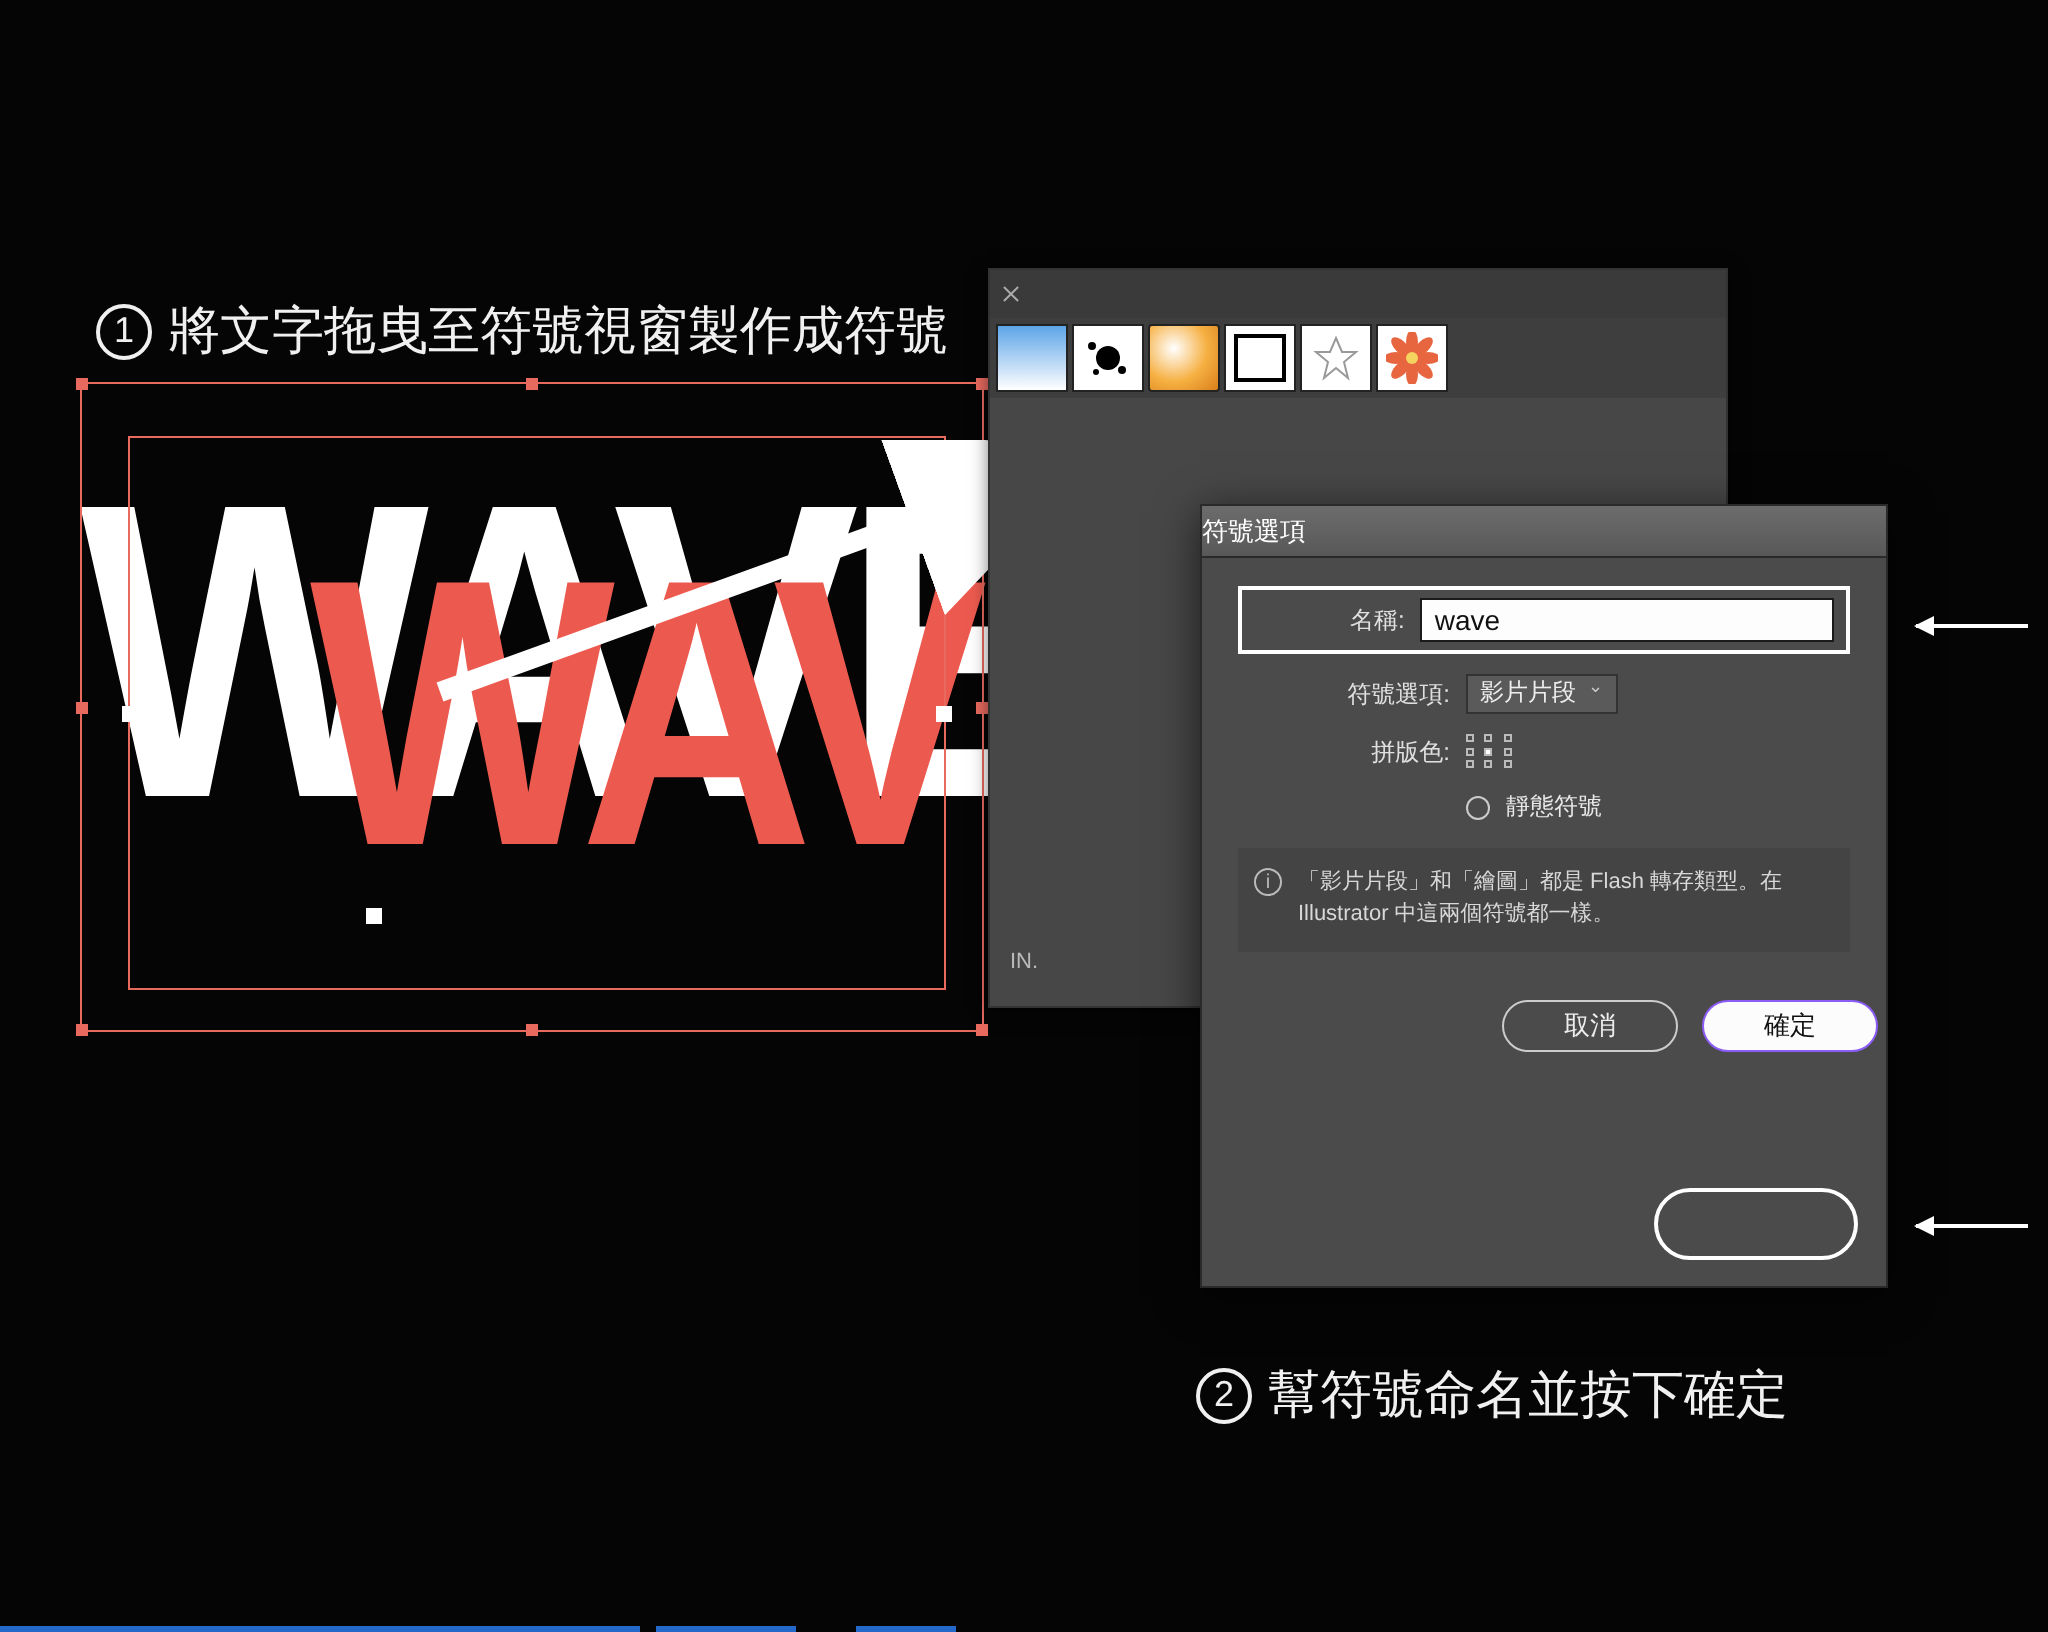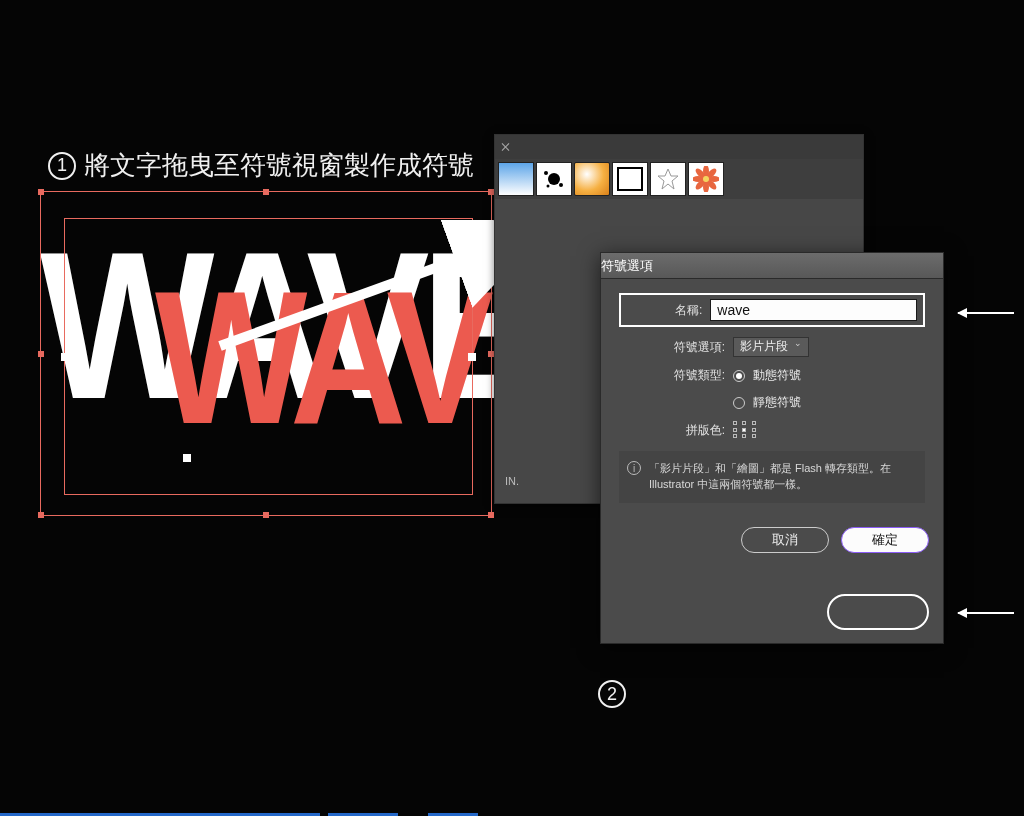--- a/index.html
+++ b/index.html
@@ -275,21 +275,21 @@
   }
   .info-box .info-icon {
     position: absolute; left: 8px; top: 10px;
     width: 14px; height: 14px; border: 1px solid #bbb; border-radius: 50%;
     font-size: 10px; text-align: center; line-height: 13px; color: #bbb;
   }
   .dialog-buttons {
     display: flex;
     justify-content: flex-end;
     gap: 12px;
-    padding: 0 14px 16px 0;
+    padding: 0 4px 16px 0;
   }
   .btn {
     width: 88px; height: 26px;
     border-radius: 14px;
     display: flex; align-items: center; justify-content: center;
     font-size: 13px;
     cursor: pointer;
   }
   .btn-secondary { border: 1px solid #ccc; color: #eee; background: transparent; }
   .btn-primary { background: #fcfcfc; color: #111; border: 1px solid #8b5cf6; }
@@ -438,61 +438,57 @@
       </div>
     </div>
     <div class="row">
       <span class="lbl">符號選項:</span>
       <span class="select">
         <span>影片片段</span>
         <span class="chev">⌄</span>
       </span>
     </div>
     <div class="row">
-      <span class="lbl">符號類型:</span>
-      <span class="radio checked"></span>
-      <span>動態符號</span>
-    </div>
-    <div class="row">
-      <span class="lbl"></span>
-      <span class="radio"></span>
-      <span>靜態符號</span>
-    </div>
-    <div class="row">
       <span class="lbl">拼版色:</span>
       <span class="regbox">
         <span></span>
           <span></span>
           <span></span>
         <span></span>
           <span class="sel"></span>
           <span></span>
         <span></span>
           <span></span>
           <span></span>
       </span>
     </div>
+    <div class="row">
+      <span class="lbl"></span>
+      <span class="radio"></span>
+      <span>靜態符號</span>
+    </div>
     <div class="info-box">
       <span class="info-icon">i</span>
       <span>「影片片段」和「繪圖」都是 Flash 轉存類型。在 Illustrator 中這兩個符號都一樣。</span>
     </div>
   </div>
   <div class="dialog-buttons">
     <div class="btn btn-secondary">取消</div>
     <div class="btn btn-primary">確定</div>
   </div>
 </div>
 
 <div class="ok-highlight"></div>
 
 <div class="arrow-right arrow1"></div>
 <div class="arrow-right arrow2"></div>
 
 <div class="step2">
   <span class="circled">2</span>
+  <span>幫符號命名並按下確定</span>
 </div>
 
 <div class="status-bar">
   <div class="seg1"></div>
     <div class="seg2"></div>
     <div class="seg3"></div>
     <div class="seg4"></div>
 </div>
 
 </body></html>

